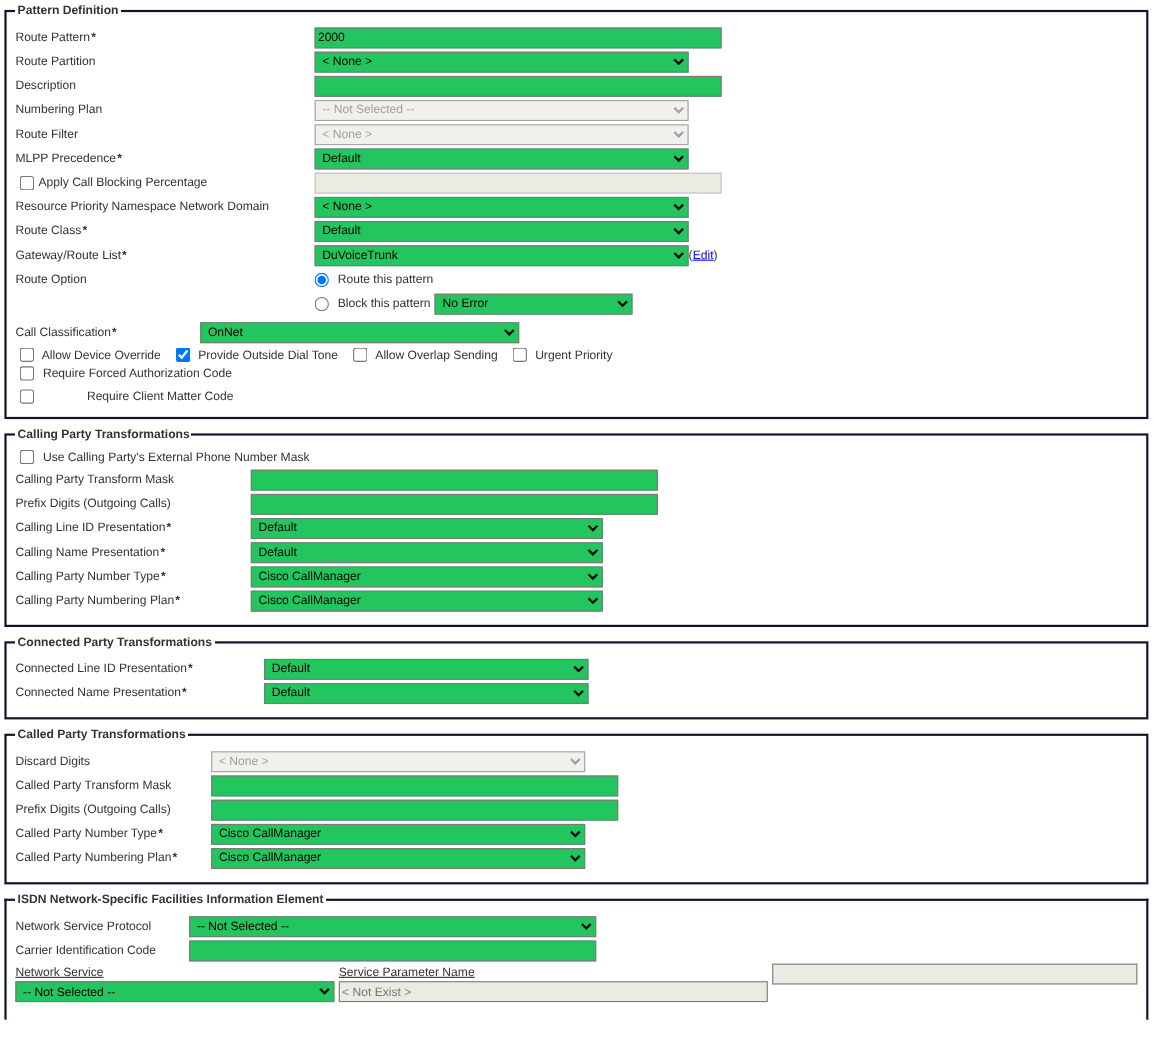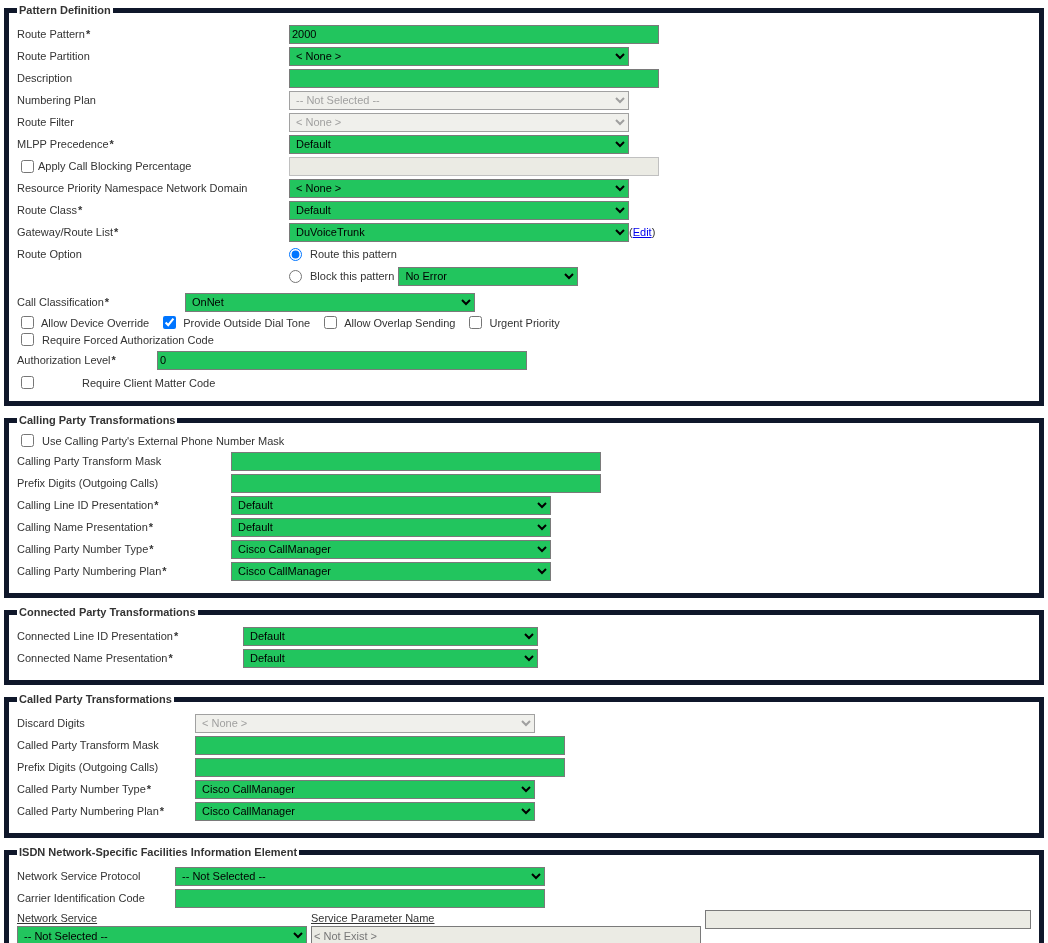--- a/index.html
+++ b/index.html
@@ -5,21 +5,21 @@
   * { box-sizing: border-box; }
   body {
     font-family: Verdana, Arial, sans-serif;
     font-size: 11px;
     color: #333;
     background: #fff;
     margin: 0;
     padding: 4px;
   }
   fieldset {
-    border: 5px solid #0f172a;
+    border: 2px solid #0f172a;
     margin: 0 0 8px 0;
     padding: 6px 8px 10px 8px;
   }
   legend {
     font-weight: bold;
     color: #333;
     padding: 0 2px;
     font-size: 11px;
   }
   .row {
@@ -165,24 +165,20 @@
     <label>
         <input type="checkbox" style="">
         <span>Urgent Priority</span>
       </label>
   </div>
 
   <div class="chk-line" style="padding-left:4px;">
     <input type="checkbox" style="">
     <span>Require Forced Authorization Code</span>
   </div>
-  <div class="row">
-    <span class="label req" style="width:140px;">Authorization Level</span>
-    <input type="text" style="width: 370px;" value="0">
-  </div>
   <div class="chk-line" style="padding-left:4px;margin-top:4px;gap:44px;">
     <input type="checkbox" style="">
     <span>Require Client Matter Code</span>
   </div>
 </fieldset>
 
 <fieldset>
   <legend>Calling Party Transformations</legend>
   <div class="chk-line" style="padding-left:4px;">
     <input type="checkbox" style="">

